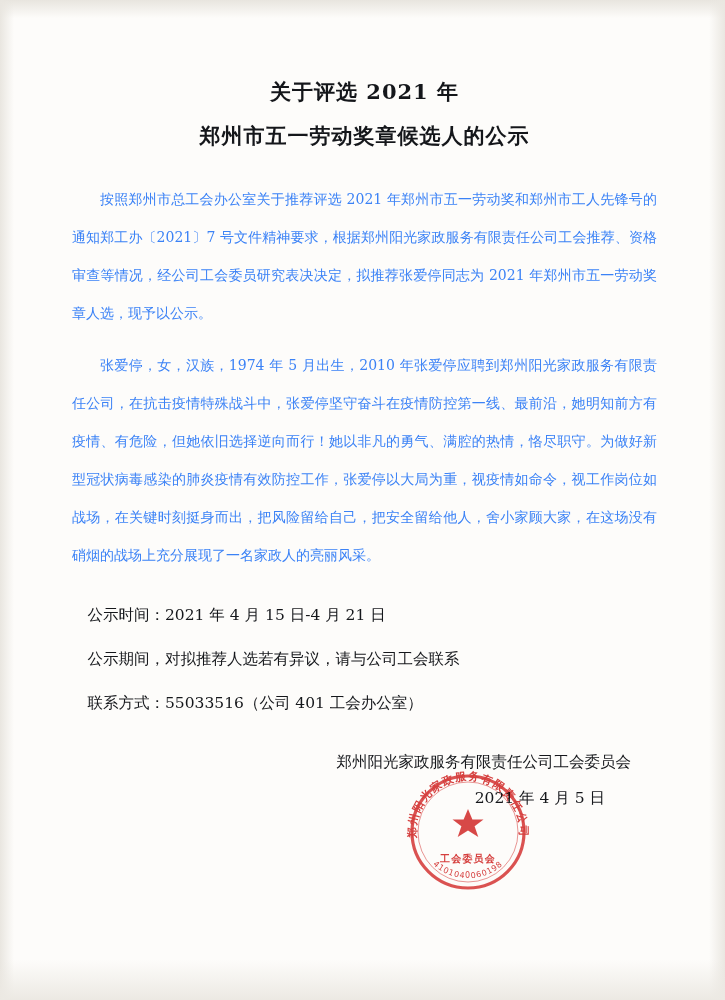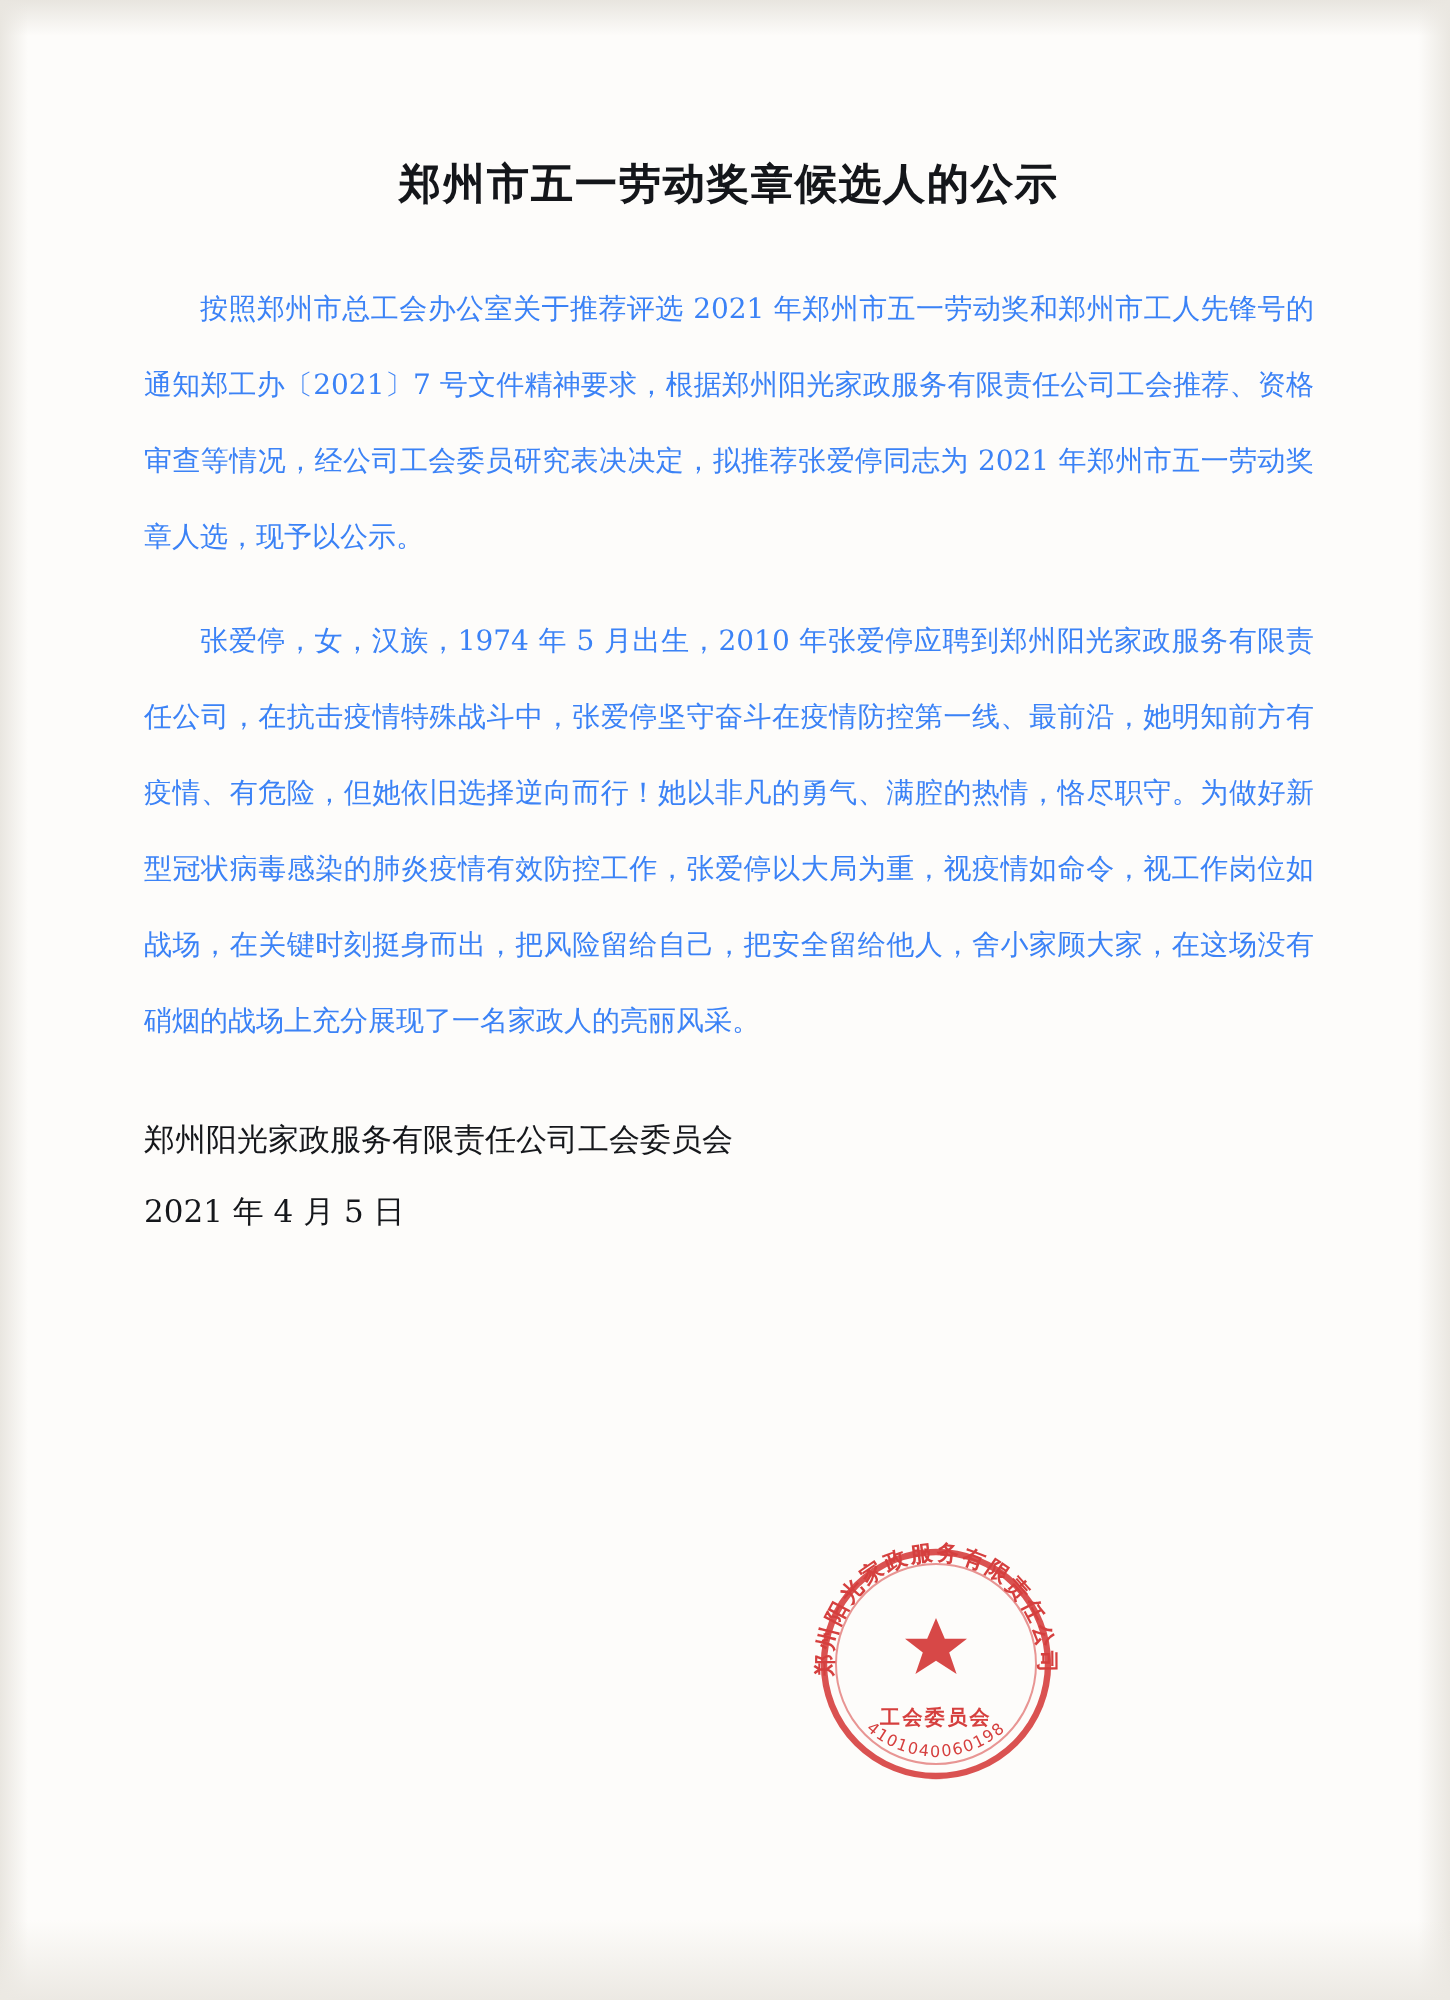--- a/index.html
+++ b/index.html
@@ -92,21 +92,21 @@
   .info-line {
     text-indent: 1em;
     margin: 0 0 6px 0;
   }
 
   .signature {
     margin-top: 22px;
     font-size: 15.5px;
     color: #15171b;
     line-height: 36px;
-    text-align: left;
+    text-align: right;
     padding-right: 26px;
     position: relative;
     z-index: 1;
   }
   .sig-line {
     display: block;
   }
   .sig-line.date {
     padding-right: 26px;
   }
@@ -149,28 +149,34 @@
 
 <div class="page">
   <div class="scan-edge-top"></div>
   <div class="scan-edge-left"></div>
   <div class="scan-edge-right"></div>
   <div class="scan-edge-bottom"></div>
 
   <div class="content">
 
     <div class="title">
+      <span class="line1">关于评选 2021 年</span>
       <span class="line2">郑州市五一劳动奖章候选人的公示</span>
     </div>
 
     <div class="body-text">
       <p class="para">按照郑州市总工会办公室关于推荐评选 2021 年郑州市五一劳动奖和郑州市工人先锋号的通知郑工办〔2021〕7 号文件精神要求，根据郑州阳光家政服务有限责任公司工会推荐、资格审查等情况，经公司工会委员研究表决决定，拟推荐张爱停同志为 2021 年郑州市五一劳动奖章人选，现予以公示。</p>
       <p class="para">张爱停，女，汉族，1974 年 5 月出生，2010 年张爱停应聘到郑州阳光家政服务有限责任公司，在抗击疫情特殊战斗中，张爱停坚守奋斗在疫情防控第一线、最前沿，她明知前方有疫情、有危险，但她依旧选择逆向而行！她以非凡的勇气、满腔的热情，恪尽职守。为做好新型冠状病毒感染的肺炎疫情有效防控工作，张爱停以大局为重，视疫情如命令，视工作岗位如战场，在关键时刻挺身而出，把风险留给自己，把安全留给他人，舍小家顾大家，在这场没有硝烟的战场上充分展现了一名家政人的亮丽风采。</p>
     </div>
 
+    <div class="info-block">
+      <p class="info-line">公示时间：2021 年 4 月 15 日-4 月 21 日</p>
+      <p class="info-line">公示期间，对拟推荐人选若有异议，请与公司工会联系</p>
+      <p class="info-line">联系方式：55033516（公司 401 工会办公室）</p>
+    </div>
 
     <div class="signature">
       <span class="sig-line">郑州阳光家政服务有限责任公司工会委员会</span>
       <span class="sig-line date">2021 年 4 月 5 日</span>
     </div>
 
   </div>
 
   <div class="seal">
     <svg width="140" height="140" viewBox="0 0 140 140" aria-hidden="true">

